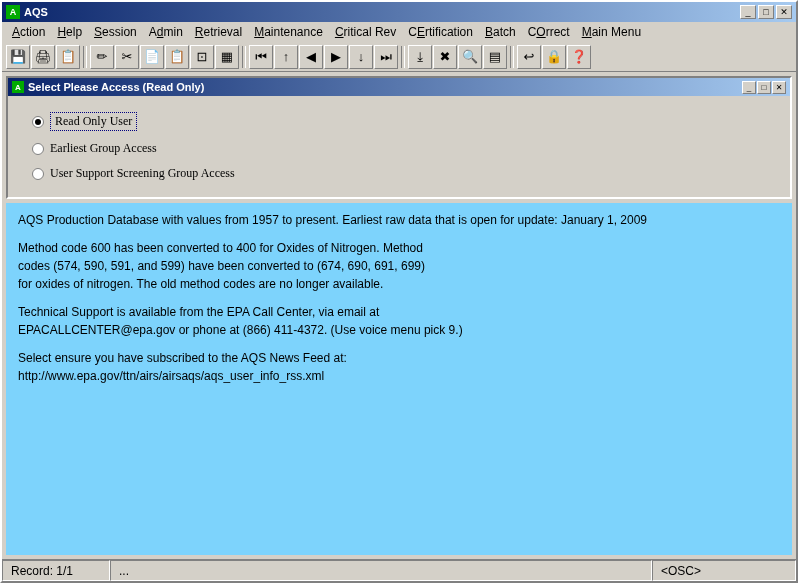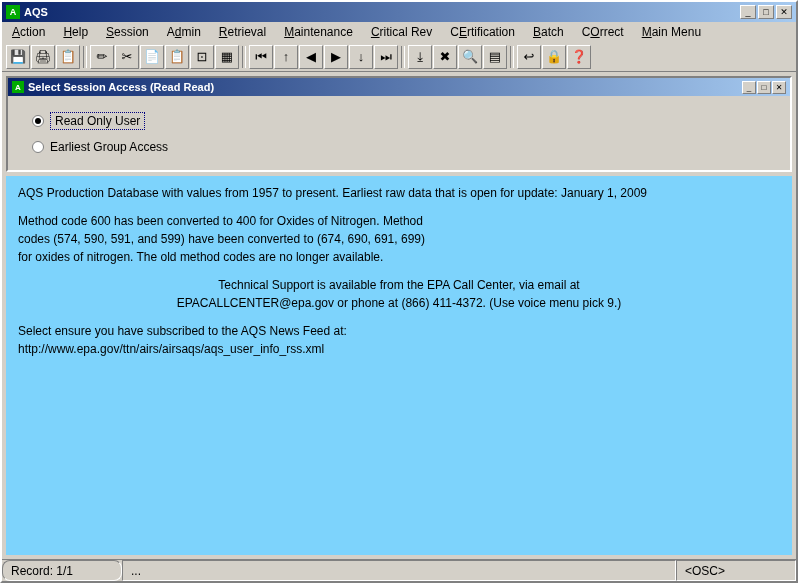--- a/index.html
+++ b/index.html
@@ -72,21 +72,21 @@
     .title-btn.close-btn {
       background: #d4d0c8;
     }
     .menu-bar {
       display: flex;
       background: #d4d0c8;
       padding: 2px 4px;
       height: 20px;
       align-items: center;
       flex-shrink: 0;
-      gap: 6px;
+      gap: 0;
     }
     .menu-item {
       padding: 1px 6px;
       font-size: 12px;
       cursor: pointer;
       white-space: nowrap;
     }
     .menu-item u {
       text-decoration: underline;
     }
@@ -183,20 +183,21 @@
       align-items: center;
       justify-content: center;
       cursor: pointer;
       color: #000;
     }
     .dialog-body {
       padding: 16px 24px;
       display: flex;
       flex-direction: column;
       gap: 10px;
+      font-family: Liberation Serif, serif;
     }
     .radio-item {
       display: flex;
       align-items: center;
       gap: 6px;
       font-size: 12px;
     }
     .radio-input {
       width: 12px;
       height: 12px;
@@ -243,28 +244,27 @@
       align-items: center;
       padding: 0 8px;
       border: 1px solid;
       border-top-color: #808080;
       border-left-color: #808080;
       border-right-color: #ffffff;
       border-bottom-color: #ffffff;
       font-size: 12px;
     }
     .status-segment:first-child {
-      width: 120px;
-      border-radius: 8px;
+      width: 108px;
     }
     .status-segment:nth-child(2) {
       flex: 1;
     }
     .status-segment:last-child {
-      width: 120px;
+      width: 144px;
     }
   </style>
 </head>
 <body>
 
 <div class="window-frame">
 
   <div class="title-bar">
     <div class="title-bar-left">
       <div class="title-bar-icon">
@@ -321,49 +321,53 @@
     <div class="toolbar-btn">🔒</div>
     <div class="toolbar-btn">❓</div>
   </div>
 
   <div class="main-content">
 
     <div class="inner-window">
       <div class="inner-title-bar">
         <div class="inner-title-left">
           <div class="inner-title-icon">A</div>
-          <span>Select Session Access (Read Read)</span>
+          <span>Select Please Access (Read Only)</span>
         </div>
         <div class="inner-title-controls">
           <div class="inner-title-btn">_</div>
           <div class="inner-title-btn">□</div>
           <div class="inner-title-btn">✕</div>
         </div>
       </div>
       <div class="dialog-body">
 
         <div class="radio-item">
           <div class="radio-input selected"></div>
           <span class="radio-label-box">Read Only User</span>
         </div>
 
         <div class="radio-item">
           <div class="radio-input"></div>
           <span>Earliest Group Access</span>
         </div>
 
+        <div class="radio-item">
+          <div class="radio-input"></div>
+          <span>User Support Screening Group Access</span>
+        </div>
       </div>
     </div>
 
     <div class="info-section">
       <div class="info-text">AQS Production Database with values from 1957 to present.  Earliest raw data that is open for update: January 1, 2009</div>
       <div class="info-text" style="white-space: pre-line;">Method code 600 has been converted to 400 for Oxides of Nitrogen.  Method
 codes (574, 590, 591, and 599) have been converted to (674, 690, 691, 699)
  for oxides of nitrogen.  The old method codes are no longer available.</div>
-      <div class="info-text" style="white-space: pre-line; text-align: center;">Technical Support is available from the EPA Call Center, via email at
+      <div class="info-text" style="white-space: pre-line;">Technical Support is available from the EPA Call Center, via email at
 EPACALLCENTER@epa.gov or phone at (866) 411-4372.  (Use voice menu pick 9.)</div>
       <div class="info-text" style="white-space: pre-line;">Select ensure you have subscribed to the AQS News Feed at:
 http://www.epa.gov/ttn/airs/airsaqs/aqs_user_info_rss.xml</div>
     </div>
 
   </div>
 
   <div class="status-bar">
     <div class="status-segment">Record: 1/1</div>
     <div class="status-segment" style="flex:1;">...</div>

